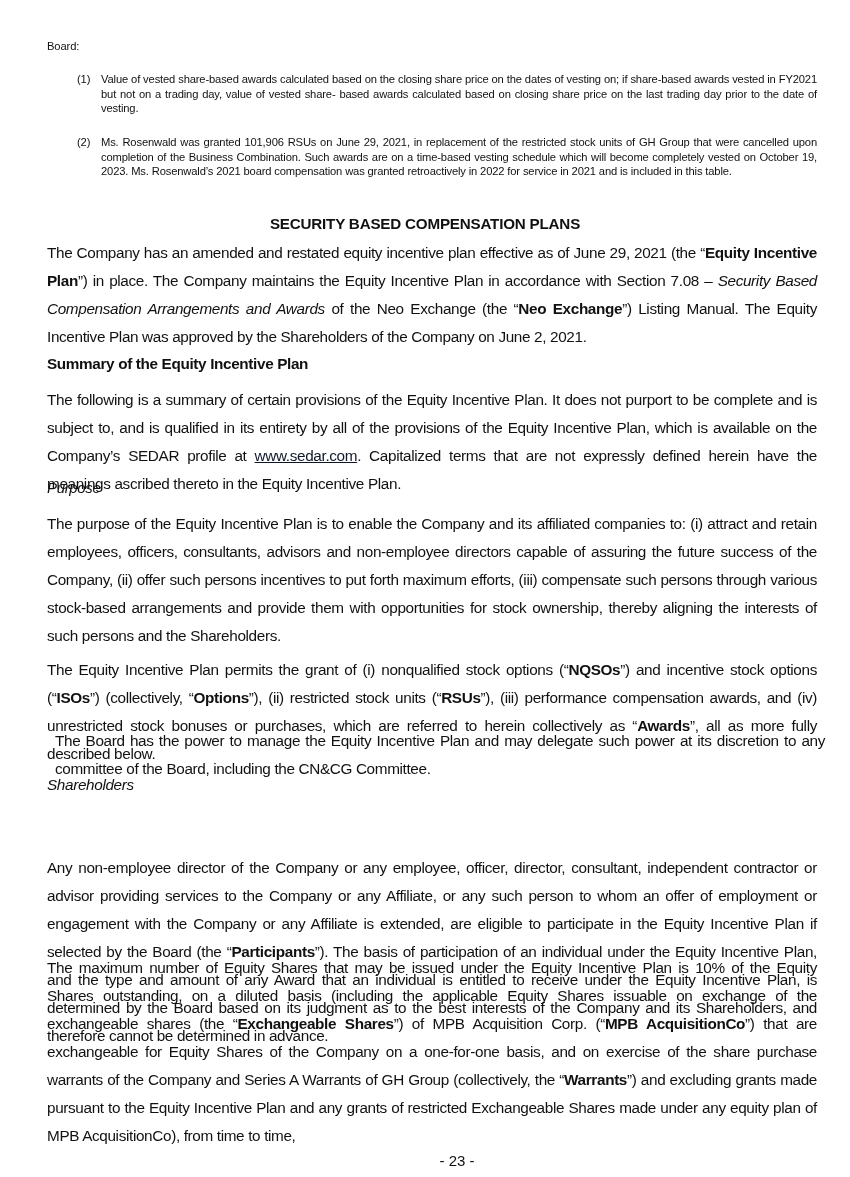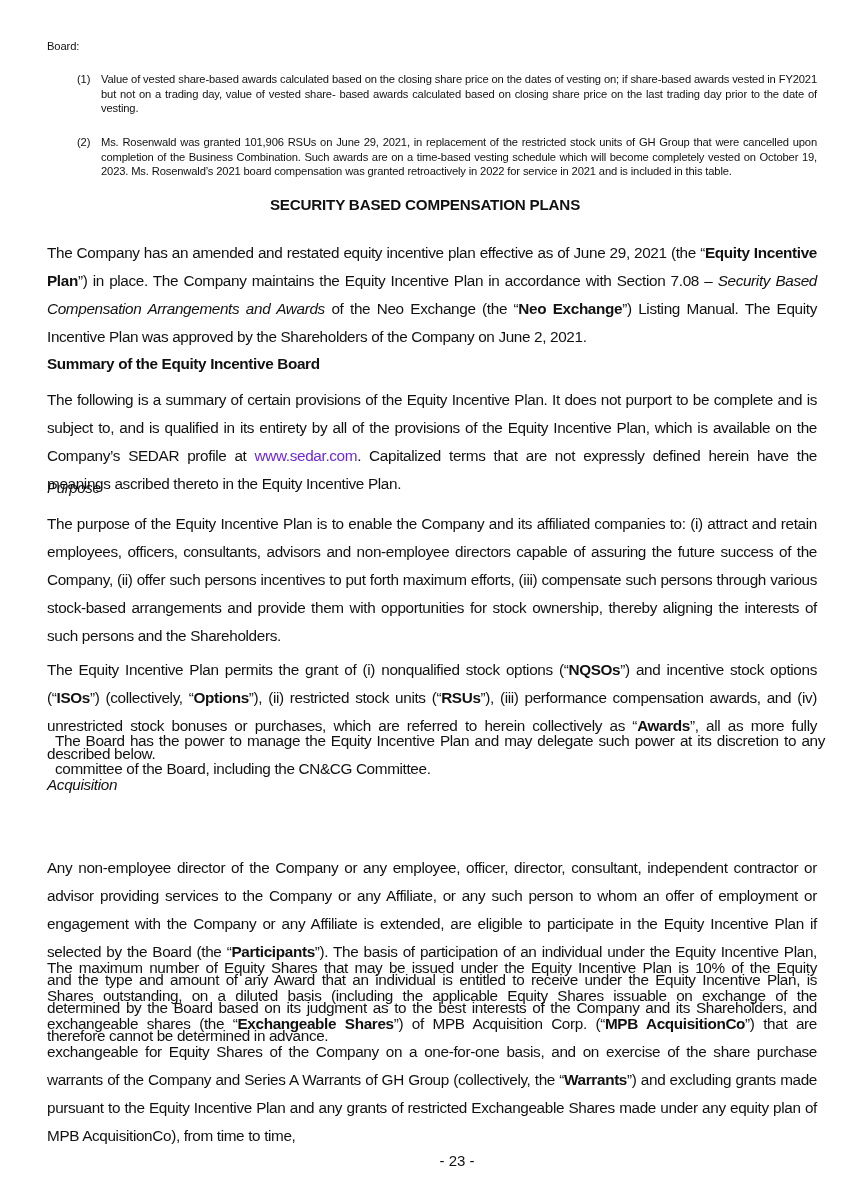--- a/index.html
+++ b/index.html
@@ -6,66 +6,66 @@
   body {
     width: 850px; height: 1177px; position: relative; overflow: hidden;
     font-family: "Liberation Sans", sans-serif; color: #111111;
   }
   .notes-label { position: absolute; left: 47px; top: 40px; font-size: 11.2px; letter-spacing: -0.1px; }
   .note { position: absolute; left: 77px; width: 740px; font-size: 11.2px; line-height: 14.6px; text-align: justify; letter-spacing: -0.15px; }
   .note .num { position: absolute; left: 0; top: 0; }
   .note .txt { display: block; margin-left: 24px; }
   .n1 { top: 72px; }
   .n2 { top: 135px; }
-  .title { position: absolute; left: 0; width: 850px; top: 196px; text-align: center; font-weight: bold; font-size: 15.2px; letter-spacing: -0.2px; }
+  .title { position: absolute; left: 0; width: 850px; top: 215px; text-align: center; font-weight: bold; font-size: 15.2px; letter-spacing: -0.2px; }
   .para { position: absolute; left: 47px; width: 770px; font-size: 15.3px; line-height: 28px; text-align: justify; letter-spacing: -0.35px; }
   .p-intro { top: 239px; }
   .h-summary { position: absolute; left: 47px; top: 355px; font-weight: bold; font-size: 15.3px; letter-spacing: -0.35px; }
   .p-summary { top: 386px; }
   .h-purpose { position: absolute; left: 47px; top: 479px; font-style: italic; font-size: 15px; letter-spacing: -0.35px; }
   .p-purpose { top: 510px; }
   .p-permits { top: 656px; }
   .p-board { top: 719px; }
   .h-elig { position: absolute; left: 47px; top: 776px; font-style: italic; font-size: 15.3px; letter-spacing: -0.35px; }
   .p-elig { top: 854px; }
   .p-max { top: 954px; }
   .footer { position: absolute; left: 0; width: 850px; top: 1152px; text-align: center; font-size: 15px; padding-left: 32px; }
   b { font-weight: bold; }
   i { font-style: italic; }
-  .link { color: #6d28d9; }
+  .link { text-decoration: underline; color: #0f172a; }
 </style>
 </head>
 <body>
 
 <div class="notes-label">Board:</div>
 
 <div class="note n1">
   <span class="num">(1)</span>
   <span class="txt">Value of vested share-based awards calculated based on the closing share price on the dates of vesting on; if share-based awards vested in FY2021 but not on a trading day, value of vested share- based awards calculated based on closing share price on the last trading day prior to the date of vesting.</span>
 </div>
 <div class="note n2">
   <span class="num">(2)</span>
   <span class="txt">Ms. Rosenwald was granted 101,906 RSUs on June 29, 2021, in replacement of the restricted stock units of GH Group that were cancelled upon completion of the Business Combination. Such awards are on a time-based vesting schedule which will become completely vested on October 19, 2023. Ms. Rosenwald’s 2021 board compensation was granted retroactively in 2022 for service in 2021 and is included in this table.</span>
 </div>
 
 <div class="title">SECURITY BASED COMPENSATION PLANS</div>
 
 <p class="para p-intro" style="margin:0"><span>The Company has an amended and restated equity incentive plan effective as of June 29, 2021 (the “</span><b>Equity Incentive Plan</b><span>”) in place. The Company maintains the Equity Incentive Plan in accordance with Section 7.08 – </span><i>Security Based Compensation Arrangements and Awards</i><span> of the Neo Exchange (the “</span><b>Neo Exchange</b><span>”) Listing Manual. The Equity Incentive Plan was approved by the Shareholders of the Company on June 2, 2021.</span></p>
 
-<div class="h-summary">Summary of the Equity Incentive Board</div>
+<div class="h-summary">Summary of the Equity Incentive Plan</div>
 
 <p class="para p-summary" style="margin:0"><span>The following is a summary of certain provisions of the Equity Incentive Plan. It does not purport to be complete and is subject to, and is qualified in its entirety by all of the provisions of the Equity Incentive Plan, which is available on the Company’s SEDAR profile at </span><span class="link">www.sedar.com</span><span>. Capitalized terms that are not expressly defined herein have the meanings ascribed thereto in the Equity Incentive Plan.</span></p>
 
 <div class="h-purpose">Purpose</div>
 
 <p class="para p-purpose" style="margin:0">The purpose of the Equity Incentive Plan is to enable the Company and its affiliated companies to: (i) attract and retain employees, officers, consultants, advisors and non-employee directors capable of assuring the future success of the Company, (ii) offer such persons incentives to put forth maximum efforts, (iii) compensate such persons through various stock-based arrangements and provide them with opportunities for stock ownership, thereby aligning the interests of such persons and the Shareholders.</p>
 
 <p class="para p-permits" style="margin:0"><span>The Equity Incentive Plan permits the grant of (i) nonqualified stock options (“</span><b>NQSOs</b><span>”) and incentive stock options (“</span><b>ISOs</b><span>”) (collectively, “</span><b>Options</b><span>”), (ii) restricted stock units (“</span><b>RSUs</b><span>”), (iii) performance compensation awards, and (iv) unrestricted stock bonuses or purchases, which are referred to herein collectively as “</span><b>Awards</b><span>”, all as more fully described below.</span></p>
 
 <p class="para p-board" style="margin:8px">The Board has the power to manage the Equity Incentive Plan and may delegate such power at its discretion to any committee of the Board, including the CN&amp;CG Committee.</p>
 
-<div class="h-elig">Acquisition</div>
+<div class="h-elig">Shareholders</div>
 
 <p class="para p-elig" style="margin:0"><span>Any non-employee director of the Company or any employee, officer, director, consultant, independent contractor or advisor providing services to the Company or any Affiliate, or any such person to whom an offer of employment or engagement with the Company or any Affiliate is extended, are eligible to participate in the Equity Incentive Plan if selected by the Board (the “</span><b>Participants</b><span>”). The basis of participation of an individual under the Equity Incentive Plan, and the type and amount of any Award that an individual is entitled to receive under the Equity Incentive Plan, is determined by the Board based on its judgment as to the best interests of the Company and its Shareholders, and therefore cannot be determined in advance.</span></p>
 
 <p class="para p-max" style="margin:0"><span>The maximum number of Equity Shares that may be issued under the Equity Incentive Plan is 10% of the Equity Shares outstanding, on a diluted basis (including the applicable Equity Shares issuable on exchange of the exchangeable shares (the “</span><b>Exchangeable Shares</b><span>”) of MPB Acquisition Corp. (“</span><b>MPB AcquisitionCo</b><span>”) that are exchangeable for Equity Shares of the Company on a one-for-one basis, and on exercise of the share purchase warrants of the Company and Series A Warrants of GH Group (collectively, the “</span><b>Warrants</b><span>”) and excluding grants made pursuant to the Equity Incentive Plan and any grants of restricted Exchangeable Shares made under any equity plan of MPB AcquisitionCo), from time to time,</span></p>
 
 <div class="footer">- 23 -</div>
 
 </body></html>

